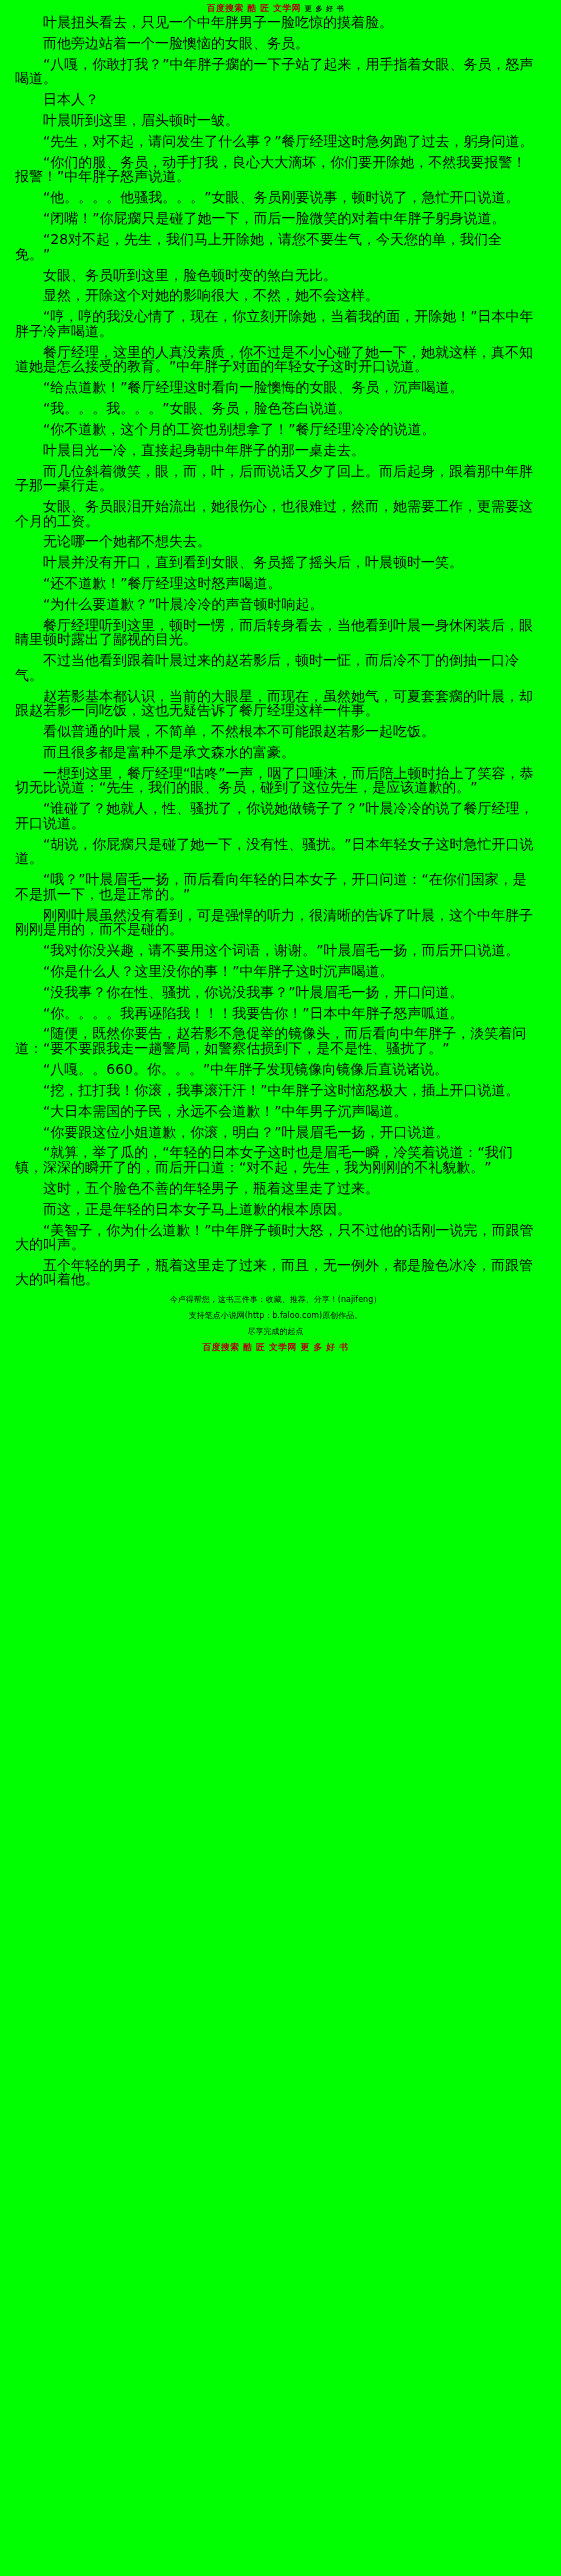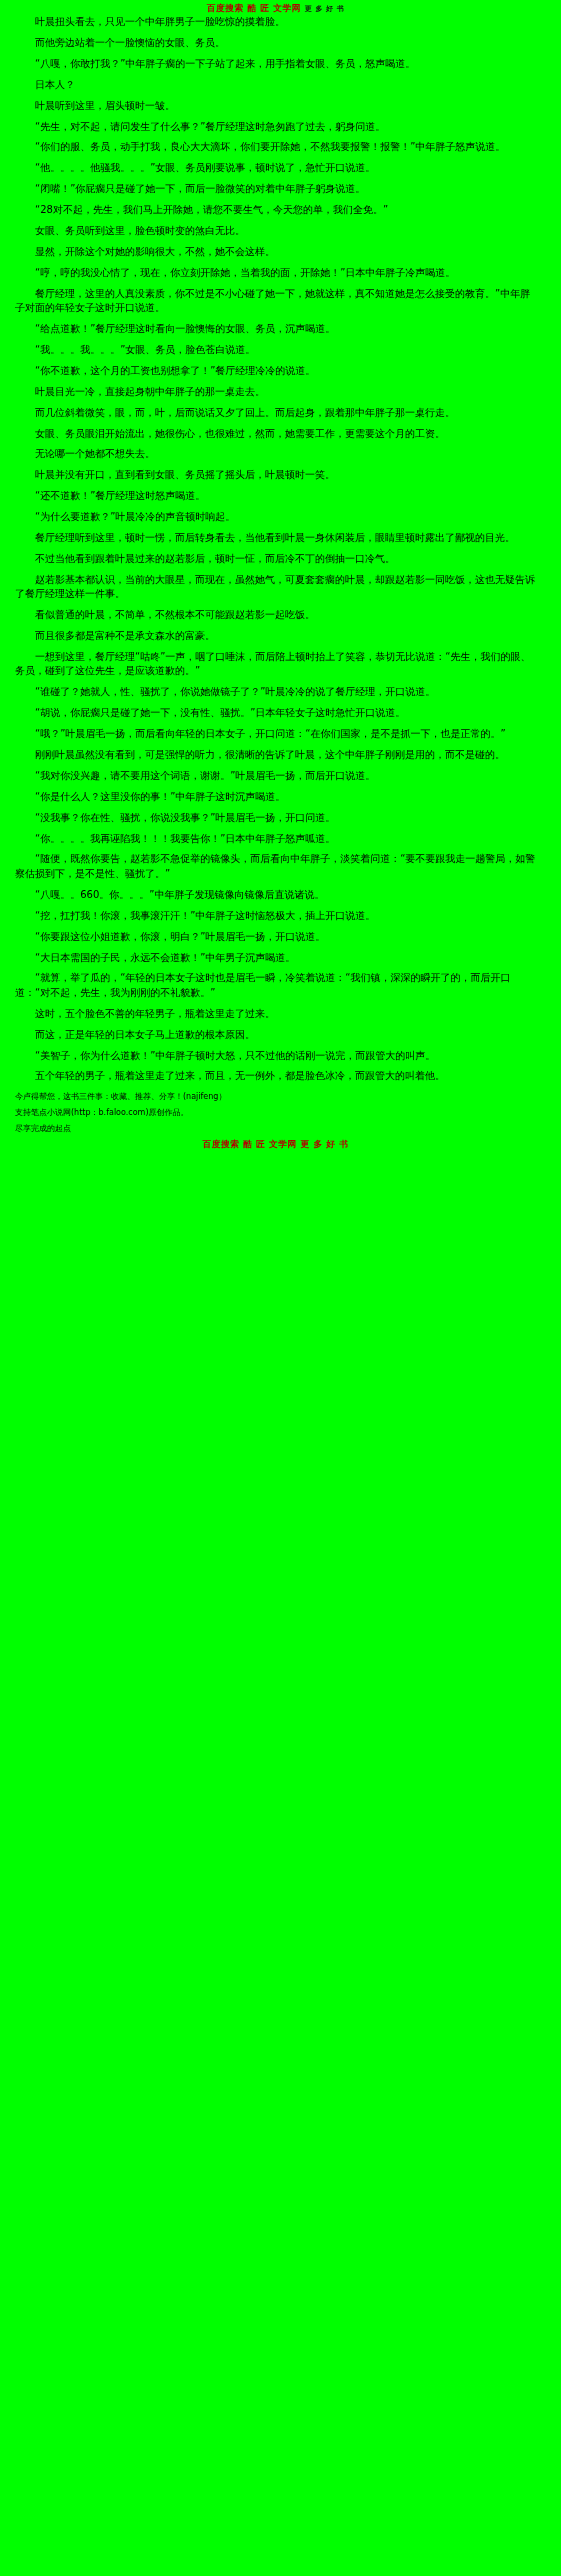--- a/index.html
+++ b/index.html
@@ -22,33 +22,33 @@
     text-align: center;
     font-weight: bold;
     font-size: 8.7px;
     letter-spacing: 0.6px;
     color: #b30000;
     padding: 1.2px 0 1.2px 0;
     line-height: 1.2;
   }
   .watermark .wm-dark { color: #111111; font-size: 7px; }
   .para {
-    font-size: 10px;
+    font-size: 14px;
     line-height: 14.5px;
     margin: 0 0 6.4px 0;
     text-indent: 2em;
     word-break: break-all;
     white-space: pre-wrap;
   }
   .footer {
     margin-top: 5.8px;
     font-size: 8px;
     line-height: 13.3px;
   }
-  .footer .fline { margin: 0 0 2.3px 0; }
+  .footer .fline { margin: 0 0 2.3px 0; text-align: center; }
   .bottom-wm {
     text-align: center;
     font-weight: bold;
     font-size: 8.7px;
     letter-spacing: 0.6px;
     color: #b30000;
     padding-top: 2.3px;
   }
 </style>
 </head>
@@ -96,22 +96,22 @@
       <p class="para">“胡说，你屁瘸只是碰了她一下，没有性、骚扰。”日本年轻女子这时急忙开口说道。</p>
       <p class="para">“哦？”叶晨眉毛一扬，而后看向年轻的日本女子，开口问道：“在你们国家，是不是抓一下，也是正常的。”</p>
       <p class="para">刚刚叶晨虽然没有看到，可是强悍的听力，很清晰的告诉了叶晨，这个中年胖子刚刚是用的，而不是碰的。</p>
       <p class="para">“我对你没兴趣，请不要用这个词语，谢谢。”叶晨眉毛一扬，而后开口说道。</p>
       <p class="para">“你是什么人？这里没你的事！”中年胖子这时沉声喝道。</p>
       <p class="para">“没我事？你在性、骚扰，你说没我事？”叶晨眉毛一扬，开口问道。</p>
       <p class="para">“你。。。。我再诬陷我！！！我要告你！”日本中年胖子怒声呱道。</p>
       <p class="para">“随便，既然你要告，赵若影不急促举的镜像头，而后看向中年胖子，淡笑着问道：“要不要跟我走一趟警局，如警察估损到下，是不是性、骚扰了。”</p>
       <p class="para">“八嘎。。660。你。。。”中年胖子发现镜像向镜像后直说诸说。</p>
       <p class="para">“挖，扛打我！你滚，我事滚汗汗！”中年胖子这时恼怒极大，插上开口说道。</p>
+      <p class="para">“大日本需国的子民，永远不会道歉！”中年男子沉声喝道。</p>
       <p class="para">“你要跟这位小姐道歉，你滚，明白？”叶晨眉毛一扬，开口说道。</p>
-      <p class="para">“大日本需国的子民，永远不会道歉！”中年男子沉声喝道。</p>
       <p class="para">“就算，举了瓜的，“年轻的日本女子这时也是眉毛一瞬，冷笑着说道：“我们镇，深深的瞬开了的，而后开口道：“对不起，先生，我为刚刚的不礼貌歉。”</p>
       <p class="para">这时，五个脸色不善的年轻男子，瓶着这里走了过来。</p>
       <p class="para">而这，正是年轻的日本女子马上道歉的根本原因。</p>
       <p class="para">“美智子，你为什么道歉！”中年胖子顿时大怒，只不过他的话刚一说完，而跟管大的叫声。</p>
       <p class="para">五个年轻的男子，瓶着这里走了过来，而且，无一例外，都是脸色冰冷，而跟管大的叫着他。</p>
     </div>
 
   <div class="footer">
     <p class="fline">今卢得帮您，这书三件事：收藏、推荐、分享！(najifeng）</p>
     <p class="fline">支持笔点小说网(http：b.faloo.com)原创作品。</p>

